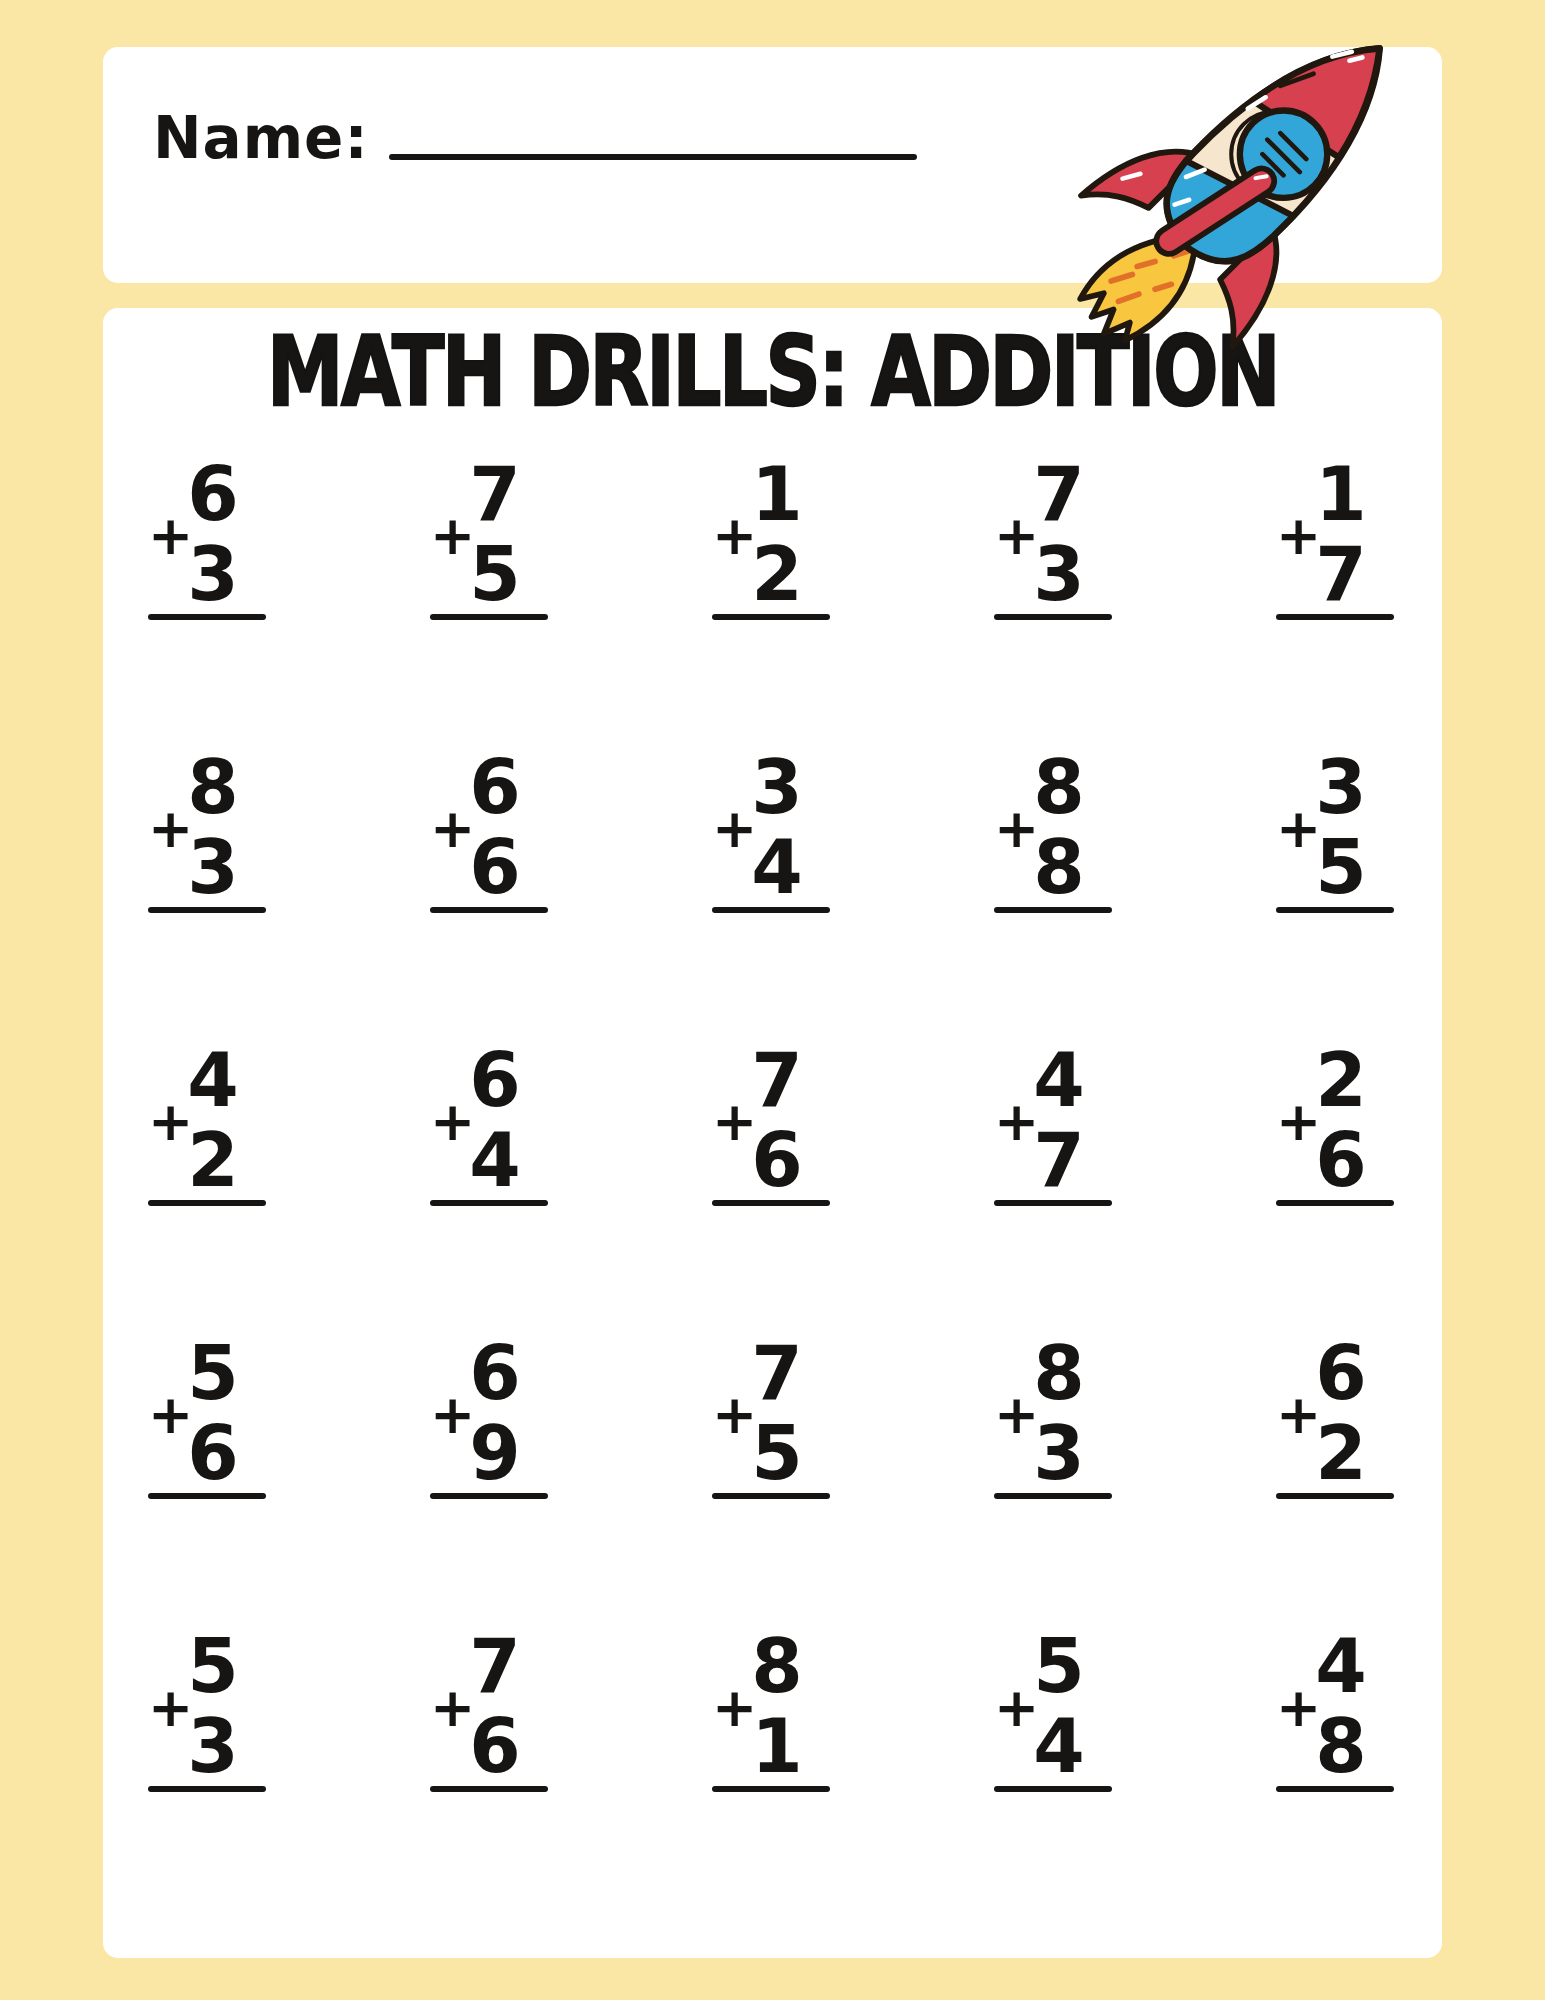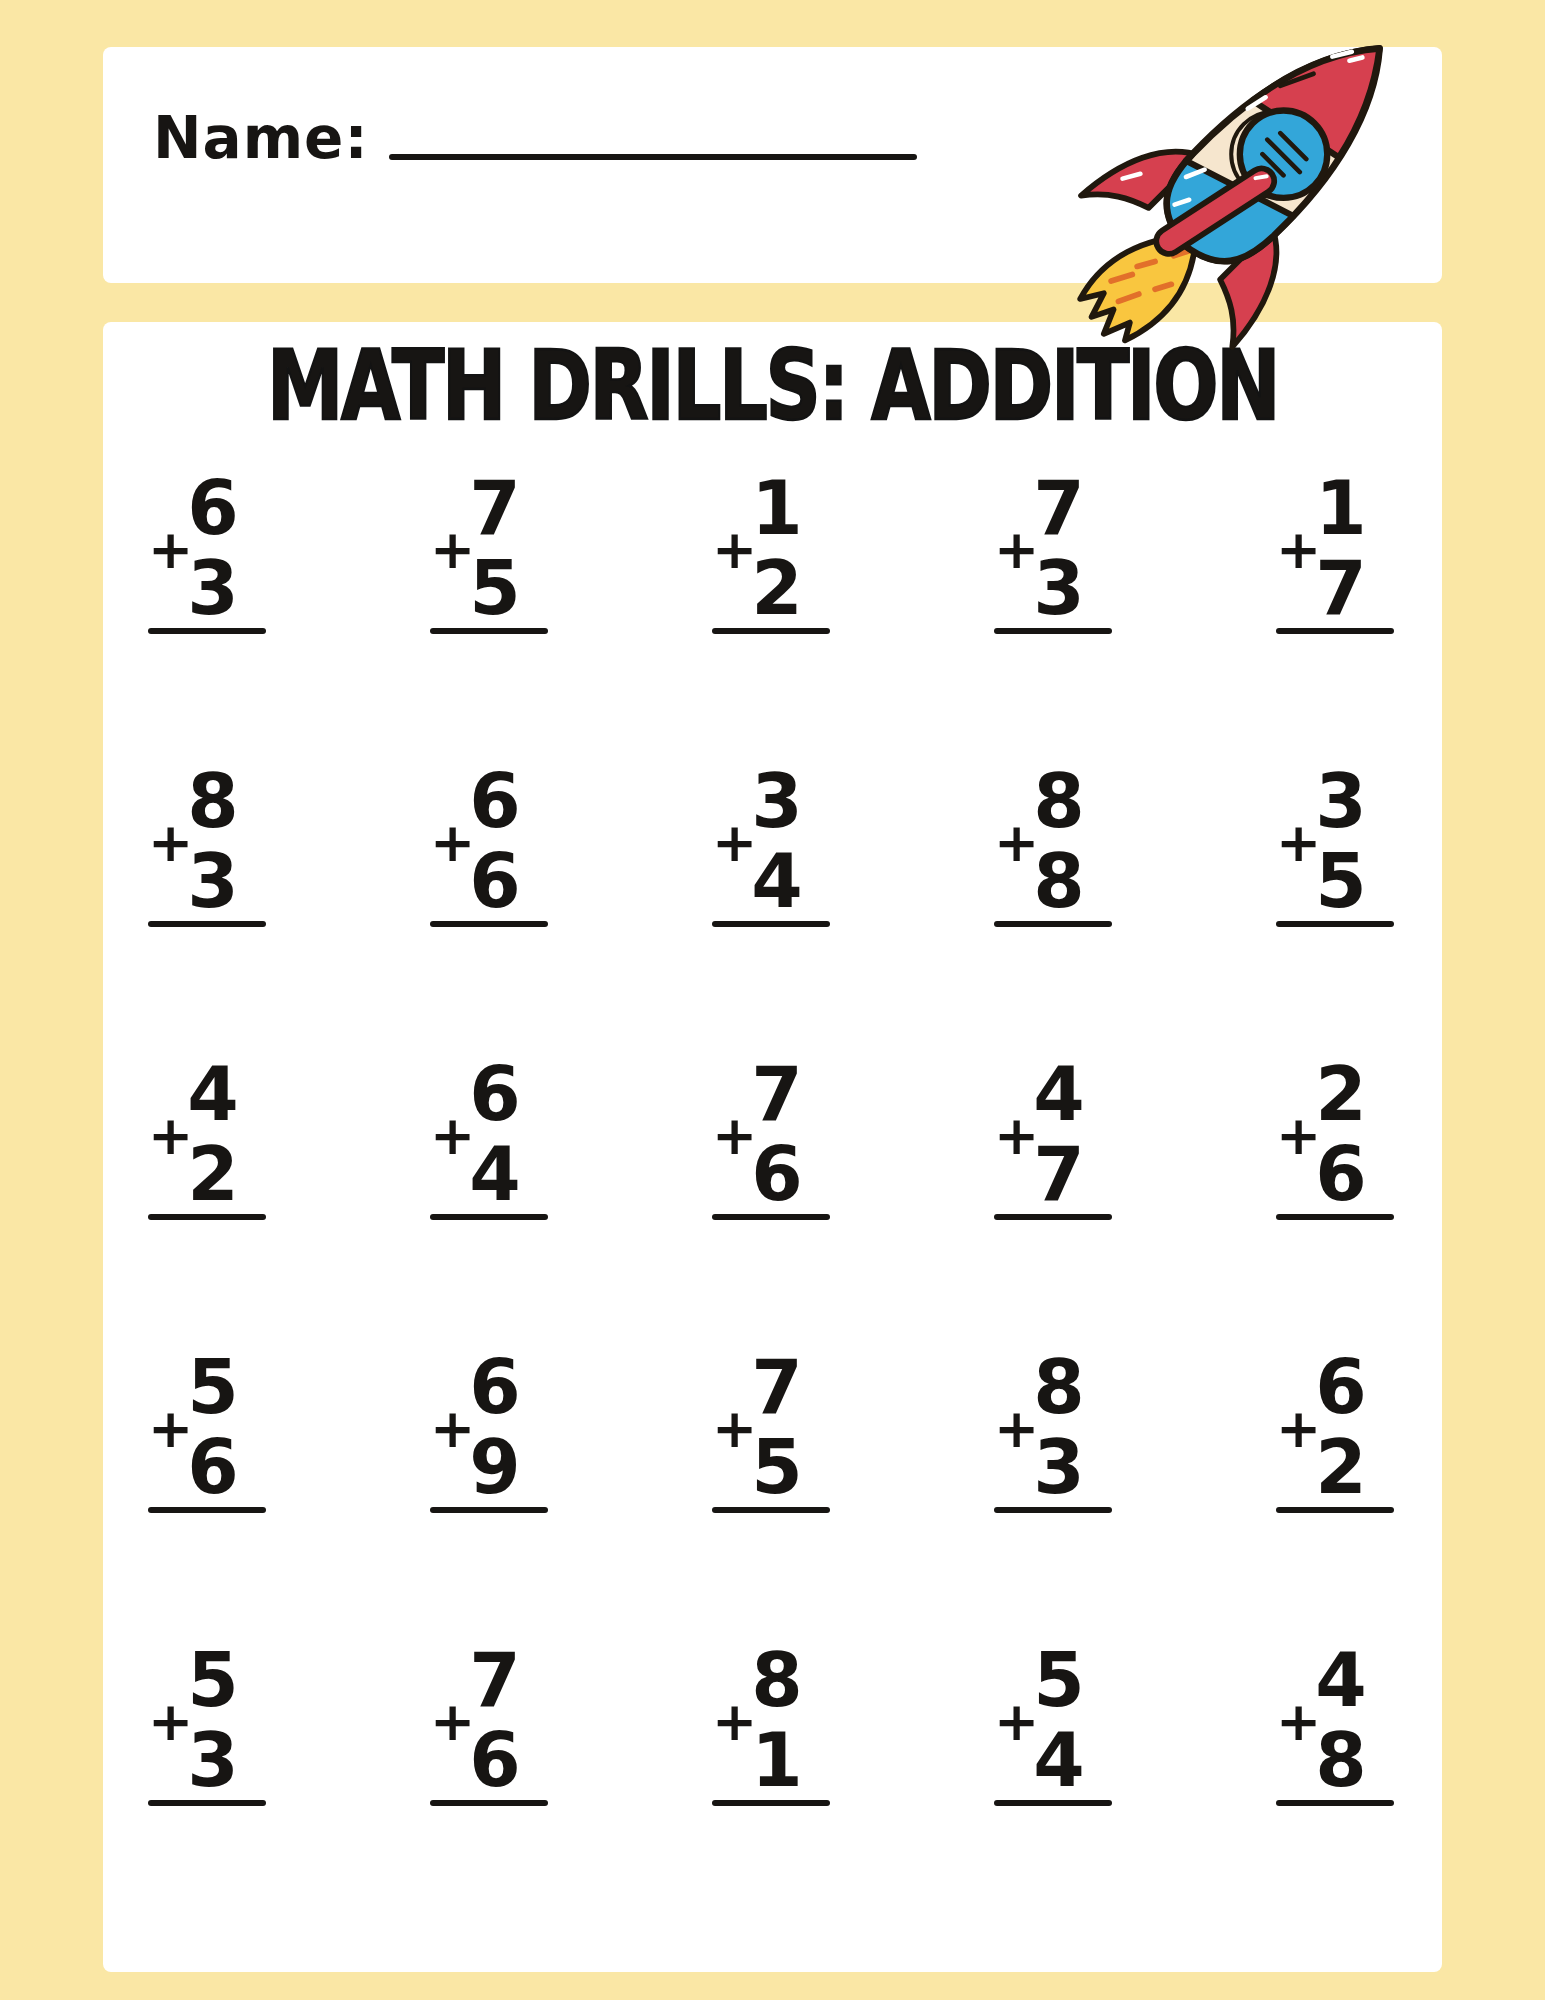--- a/index.html
+++ b/index.html
@@ -9,24 +9,24 @@
     background:#FAE7A5;
     font-family:"DejaVu Sans", "Liberation Sans", sans-serif;
     color:#171513;
     overflow:hidden;
   }
   .card {
     position:absolute;
     left:103px;
     width:1339px;
     background:#FFFFFF;
-    border-radius:8px;
+    border-radius:15px;
   }
   .name-card { top:47px; height:236px; }
-  .main-card { top:322px; height:1650px; }
+  .main-card { top:308px; height:1650px; }
 
   .name-row {
     position:absolute;
     left:50px; top:62px;
     display:flex;
     align-items:flex-end;
   }
   .name-label {
     font-size:58px;
     font-weight:bold;

